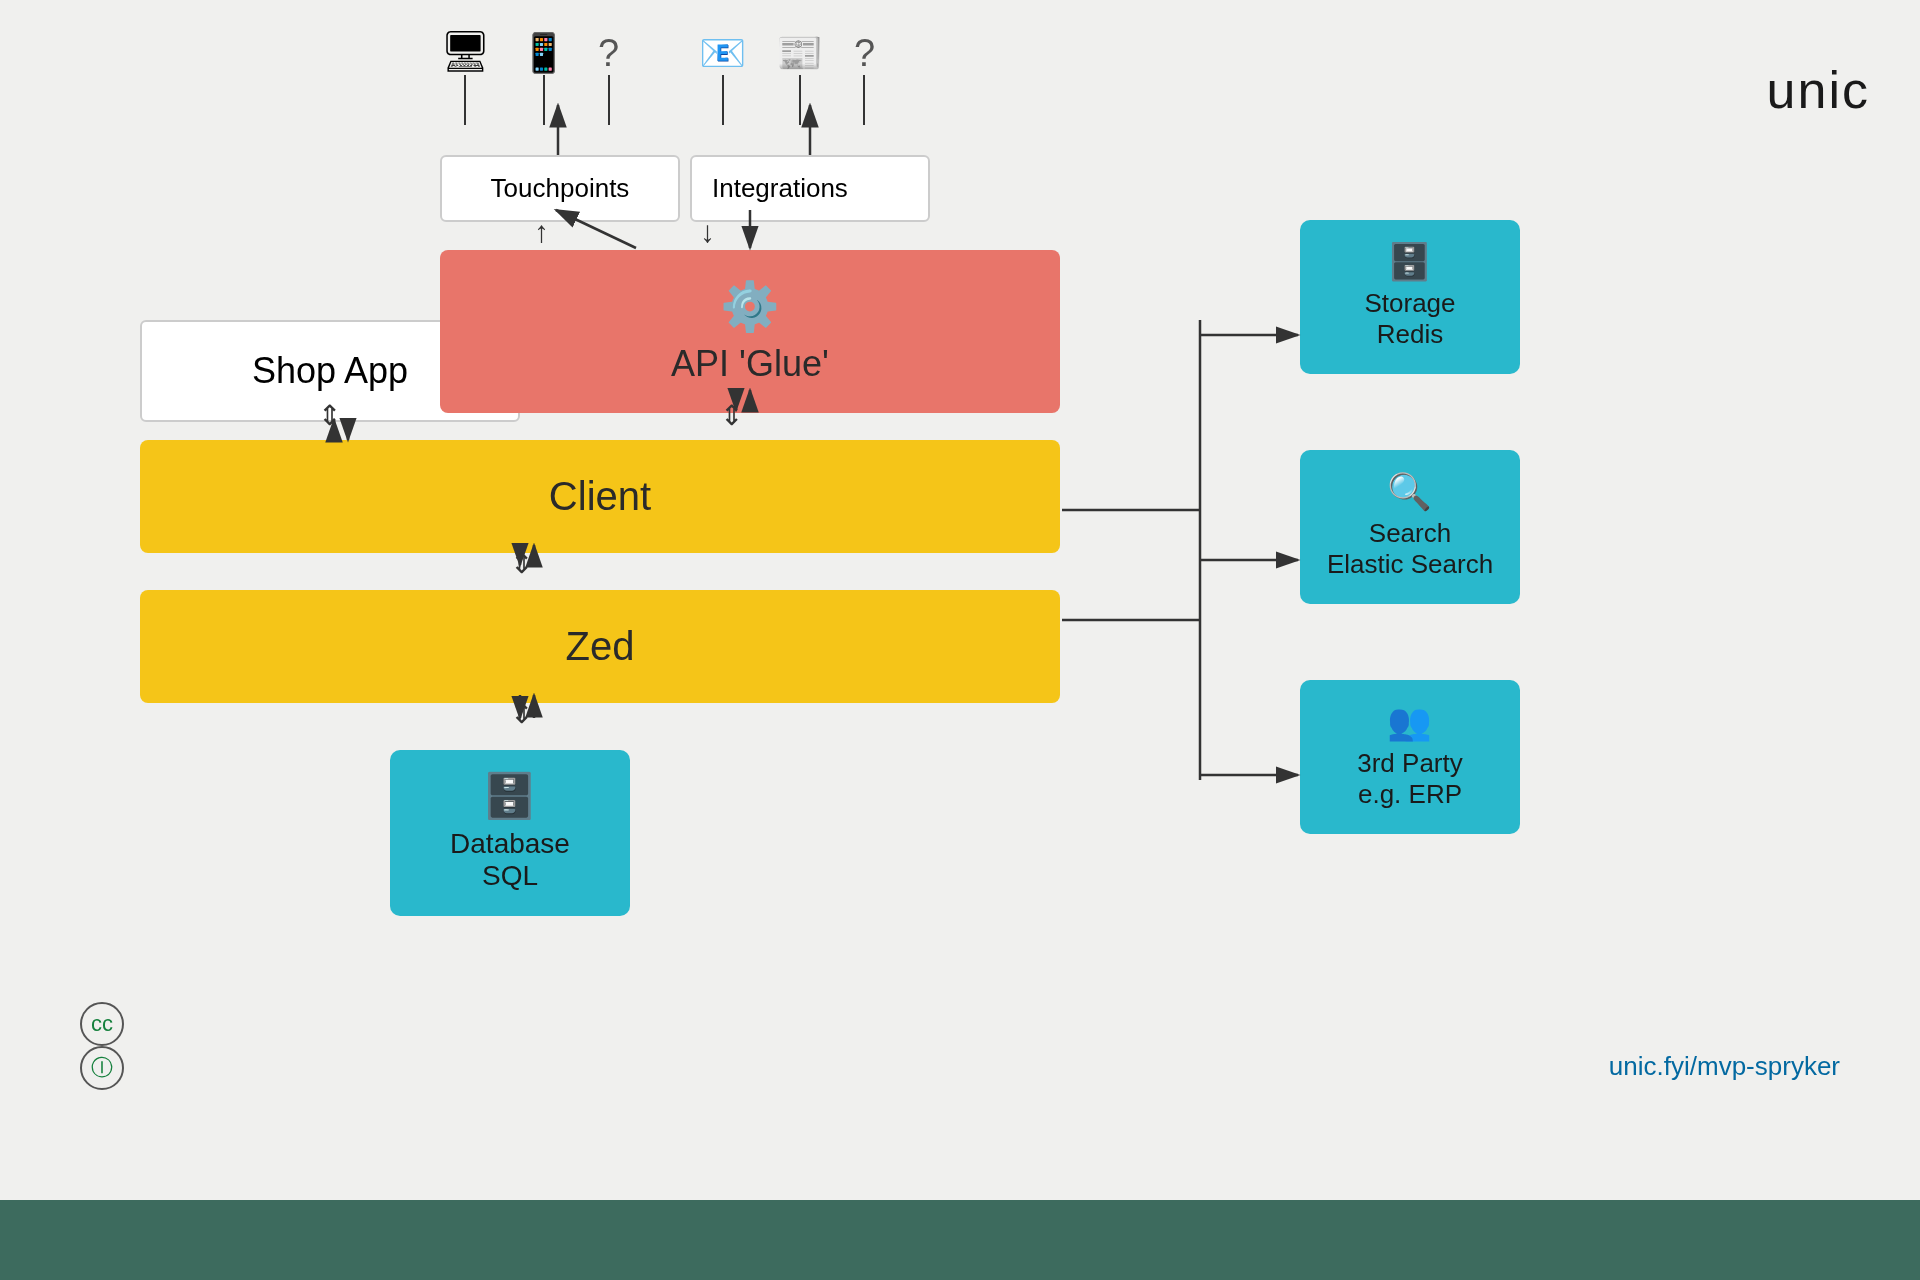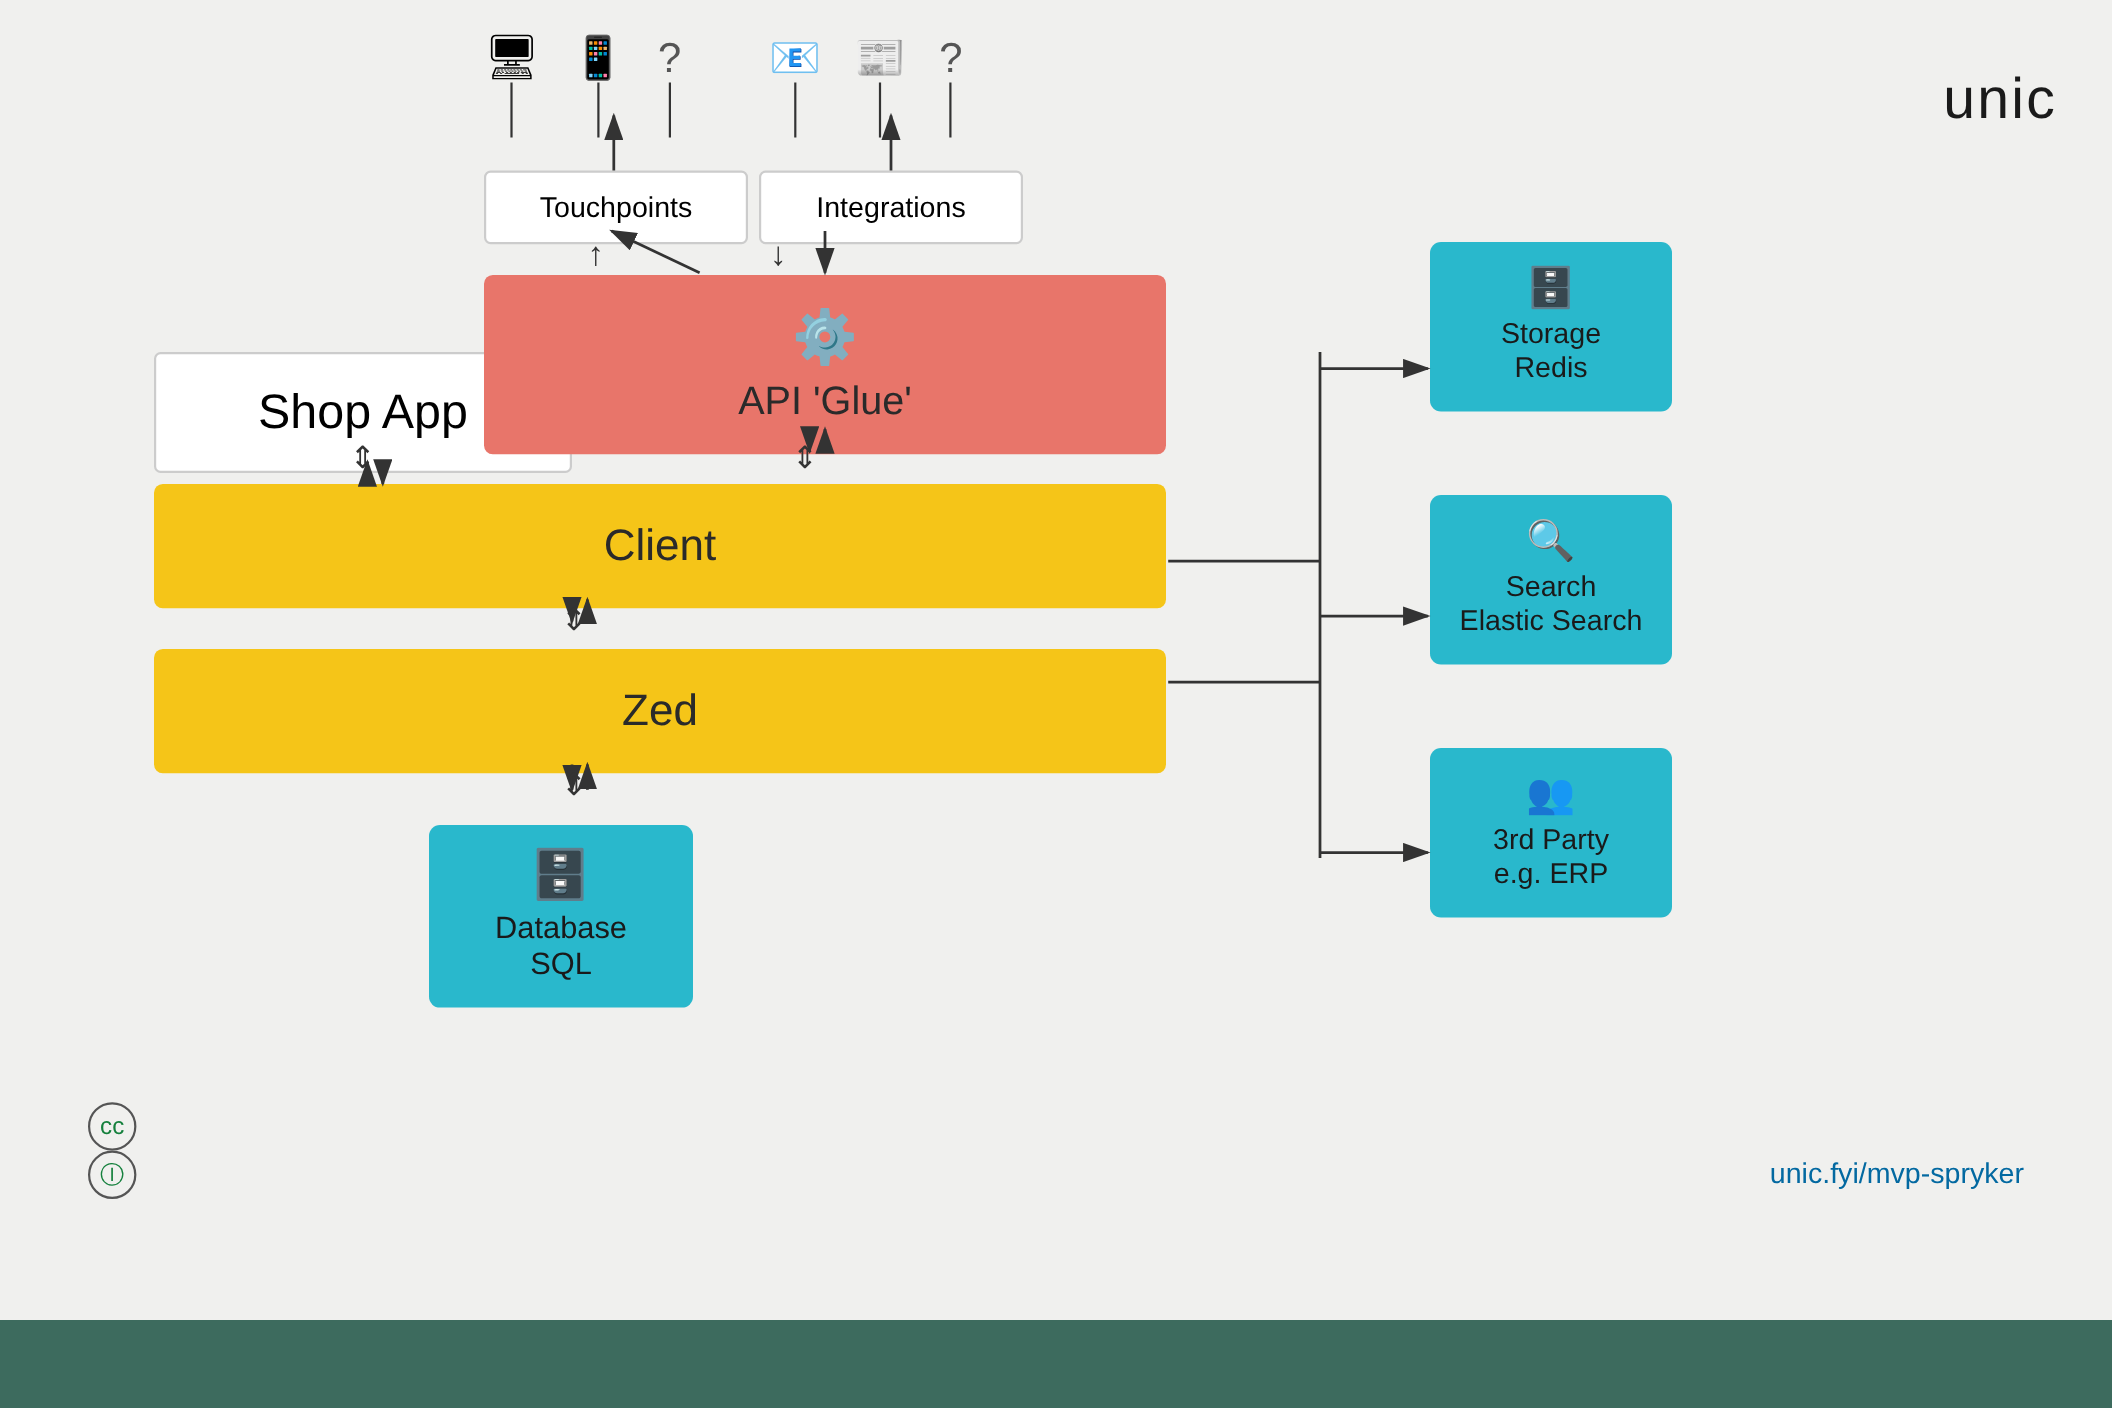--- a/index.html
+++ b/index.html
@@ -56,37 +56,36 @@
     
     .integrations-box {
       position: absolute;
       top: 155px;
       left: 690px;
       width: 240px;
       background: white;
       border: 2px solid #ccc;
       border-radius: 6px;
       padding: 16px 20px;
-      text-align: center;
       font-size: 26px;
       font-weight: 400;
     }
 
     
     .shop-app-box {
       position: absolute;
       top: 320px;
       left: 140px;
       width: 380px;
       background: white;
       border: 2px solid #ccc;
       border-radius: 6px;
       padding: 28px 30px;
       text-align: center;
-      font-size: 44px;
+      font-size: 36px;
       font-weight: 400;
     }
 
     
     .api-glue-box {
       position: absolute;
       top: 250px;
       left: 440px;
       width: 620px;
       background: #e8756a;

